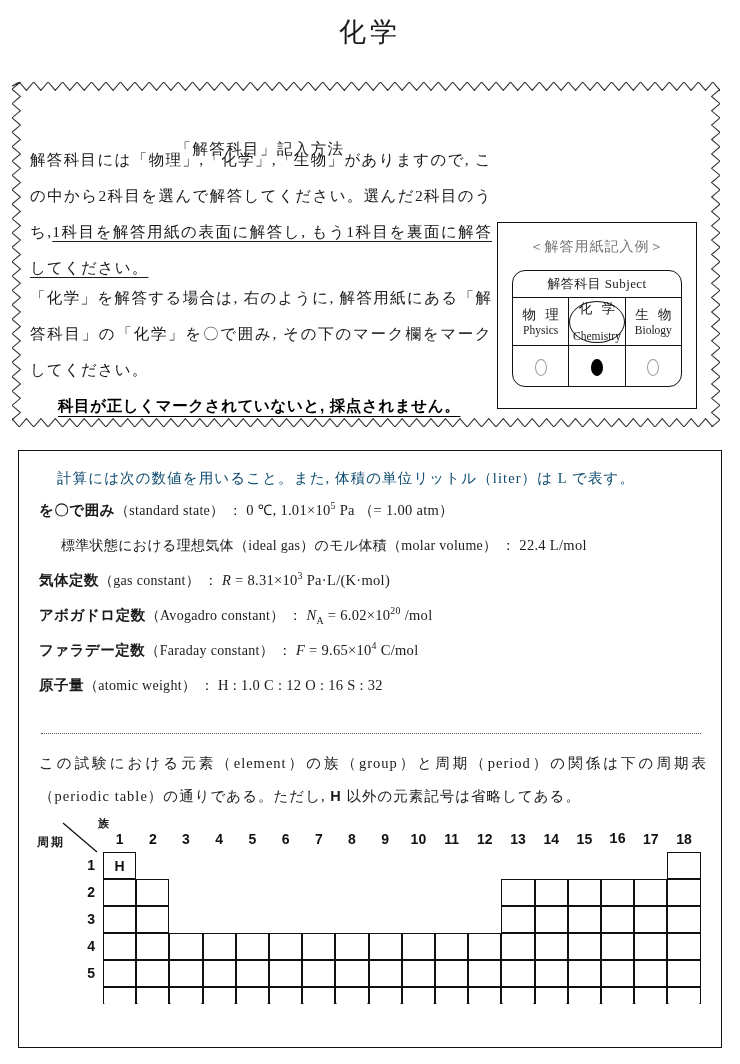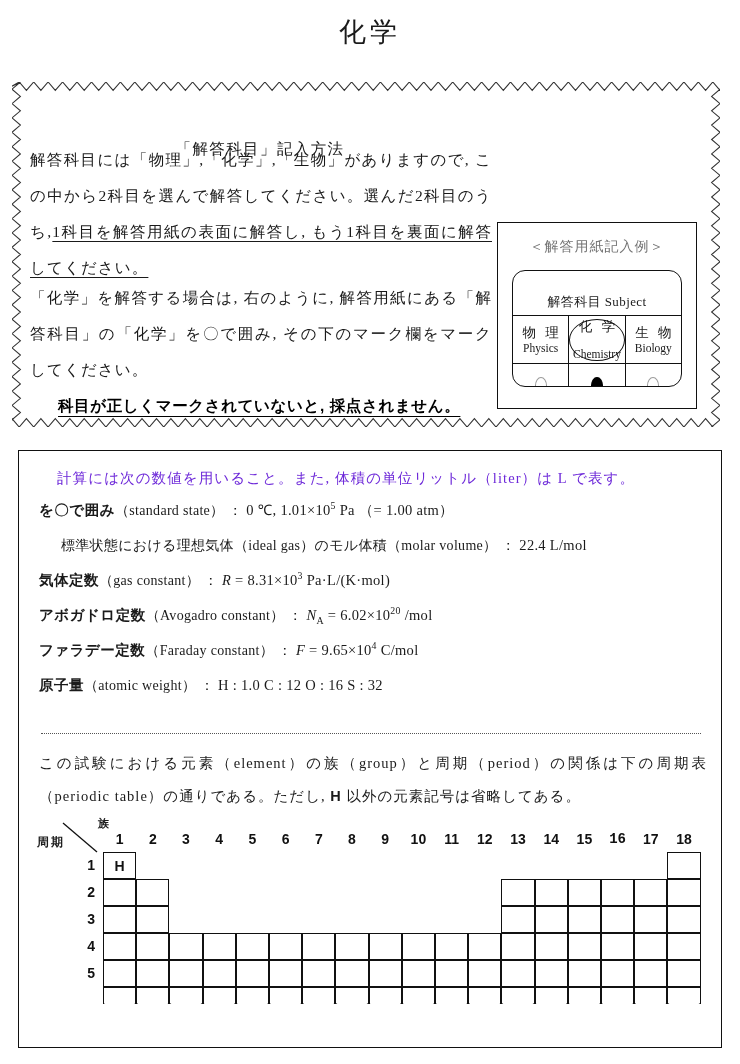--- a/index.html
+++ b/index.html
@@ -120,21 +120,20 @@
     background: #fff;
   }
   #subject-header {
     height: 26px;
     line-height: 26px;
     text-align: center;
     font-size: 13px;
     border-bottom: 1.4px solid #111;
     letter-spacing: 0.4px;
     color: #1a1a1a;
-    margin-top: 18px;
   }
   #subject-names {
     display: flex;
     height: 47px;
     border-bottom: 1.4px solid #111;
   }
   #subject-names > div {
     flex: 1 1 0;
     position: relative;
     display: flex;
@@ -208,21 +207,21 @@
   #constants {
     position: absolute;
     left: 20px;
     top: 12px;
     width: 666px;
   }
   .const-lead {
     font-size: 14.5px;
     letter-spacing: 1.1px;
     line-height: 30px;
-    color: #6d28d9;
+    color: #0c4a6e;
     margin-left: 18px;
   }
   .const-row {
     font-size: 14.5px;
     line-height: 35px;
     letter-spacing: 0.3px;
     color: #1a1a1a;
     white-space: nowrap;
   }
   .const-row.indented { margin-left: 22px; }

